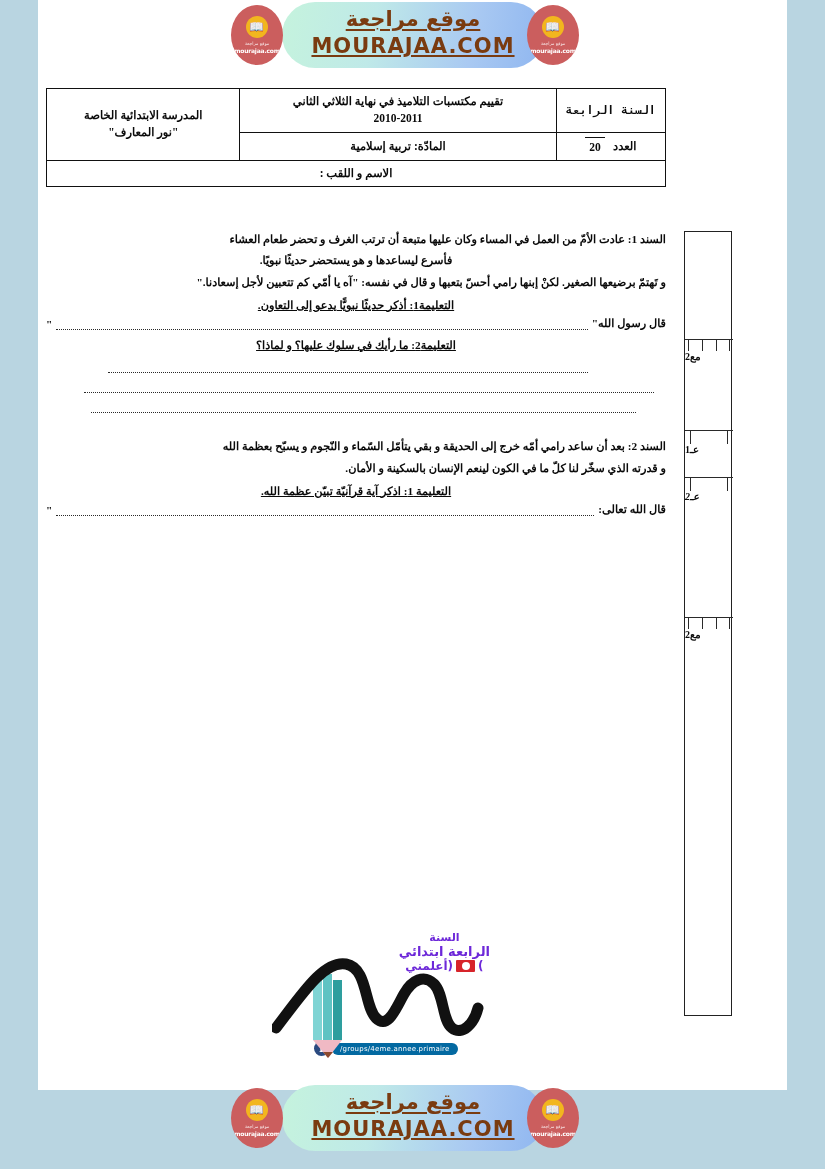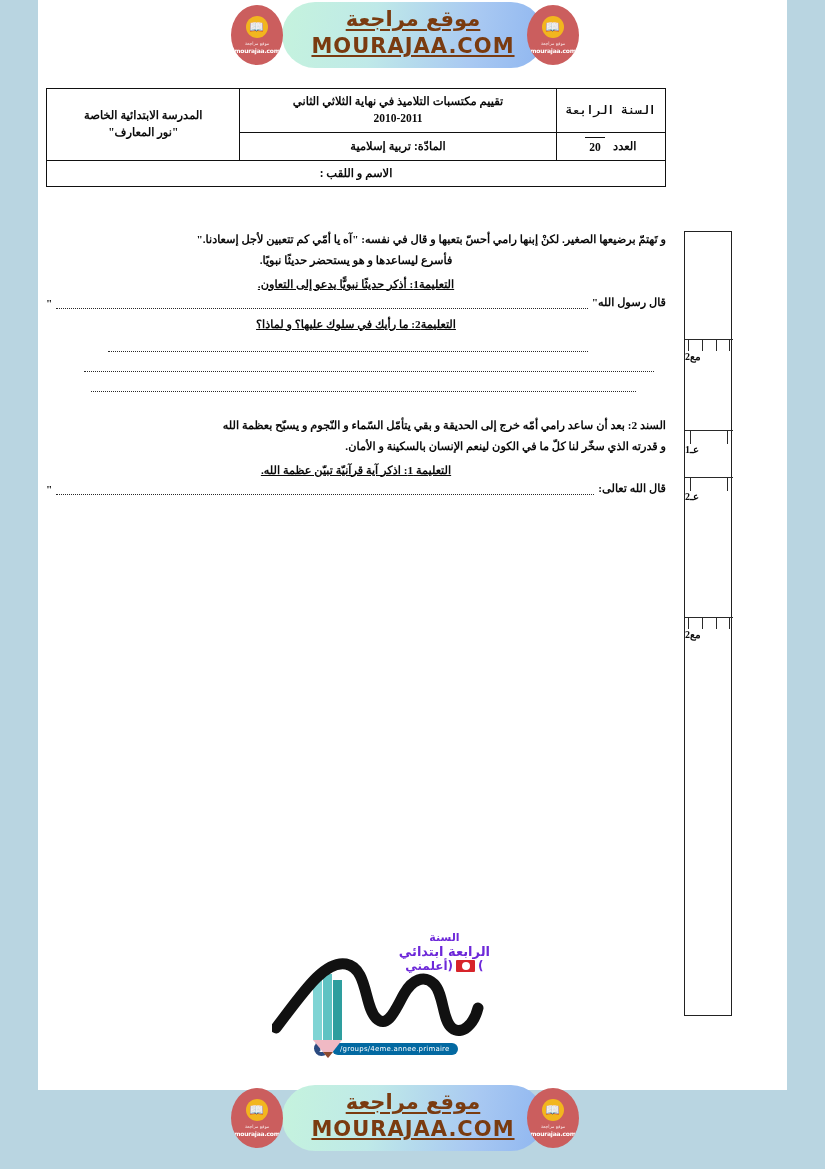--- a/index.html
+++ b/index.html
@@ -257,21 +257,21 @@
     font-size: 10px;
     font-weight: bold;
     color: #0a0a0a;
     direction: rtl;
     line-height: 1.1;
     padding-top: 1px;
   }
 
   .mk1 { top: 107px; }
   .mk2 { top: 198px; }
-  .mk3 { top: 245px; }
+  .mk3 { top: 245px; font-style: italic; }
   .mk4 { top: 385px; }
 
   
   .logo-area {
     position: absolute;
     left: 272px; top: 928px;
     width: 230px; height: 130px;
   }
   .logo-ar {
     position: absolute;
@@ -405,22 +405,23 @@
     <td class="cell-name" colspan="3">
       <span>الاسم و اللقب :</span>
     </td>
   </tr>
 </tbody>
   </table>
 
 <div class="content">
 
   <div class="sanad-block">
+    <div class="ar-line">السند 1: عادت الأمّ من العمل في المساء وكان عليها متبعة أن ترتب الغرف   و تحضر طعام العشاء</div>
+    <div class="ar-line center">فأسرع ليساعدها و هو يستحضر حديثًا نبويًا.</div>
     <div class="ar-line">و تَهتمّ برضيعها الصغير. لكنْ إبنها رامي أحسّ بتعبها و قال في نفسه: "آه يا أمّي كم تتعبين لأجل إسعادنا."</div>
-    <div class="ar-line center">فأسرع ليساعدها و هو يستحضر حديثًا نبويًا.</div>
   </div>
 
   <div class="ar-line tal-line">التعليمة1:  أذكر حديثًا نبويًّا يدعو إلى التعاون.</div>
   <div class="dots-row">
     <span class="dots-lead">قال رسول الله"</span>
     <span class="dots"></span>
     <span class="dots-tail">"</span>
   </div>
 
   <div class="ar-line tal-line">التعليمة2:  ما رأيك في سلوك عليها؟ و لماذا؟</div>

